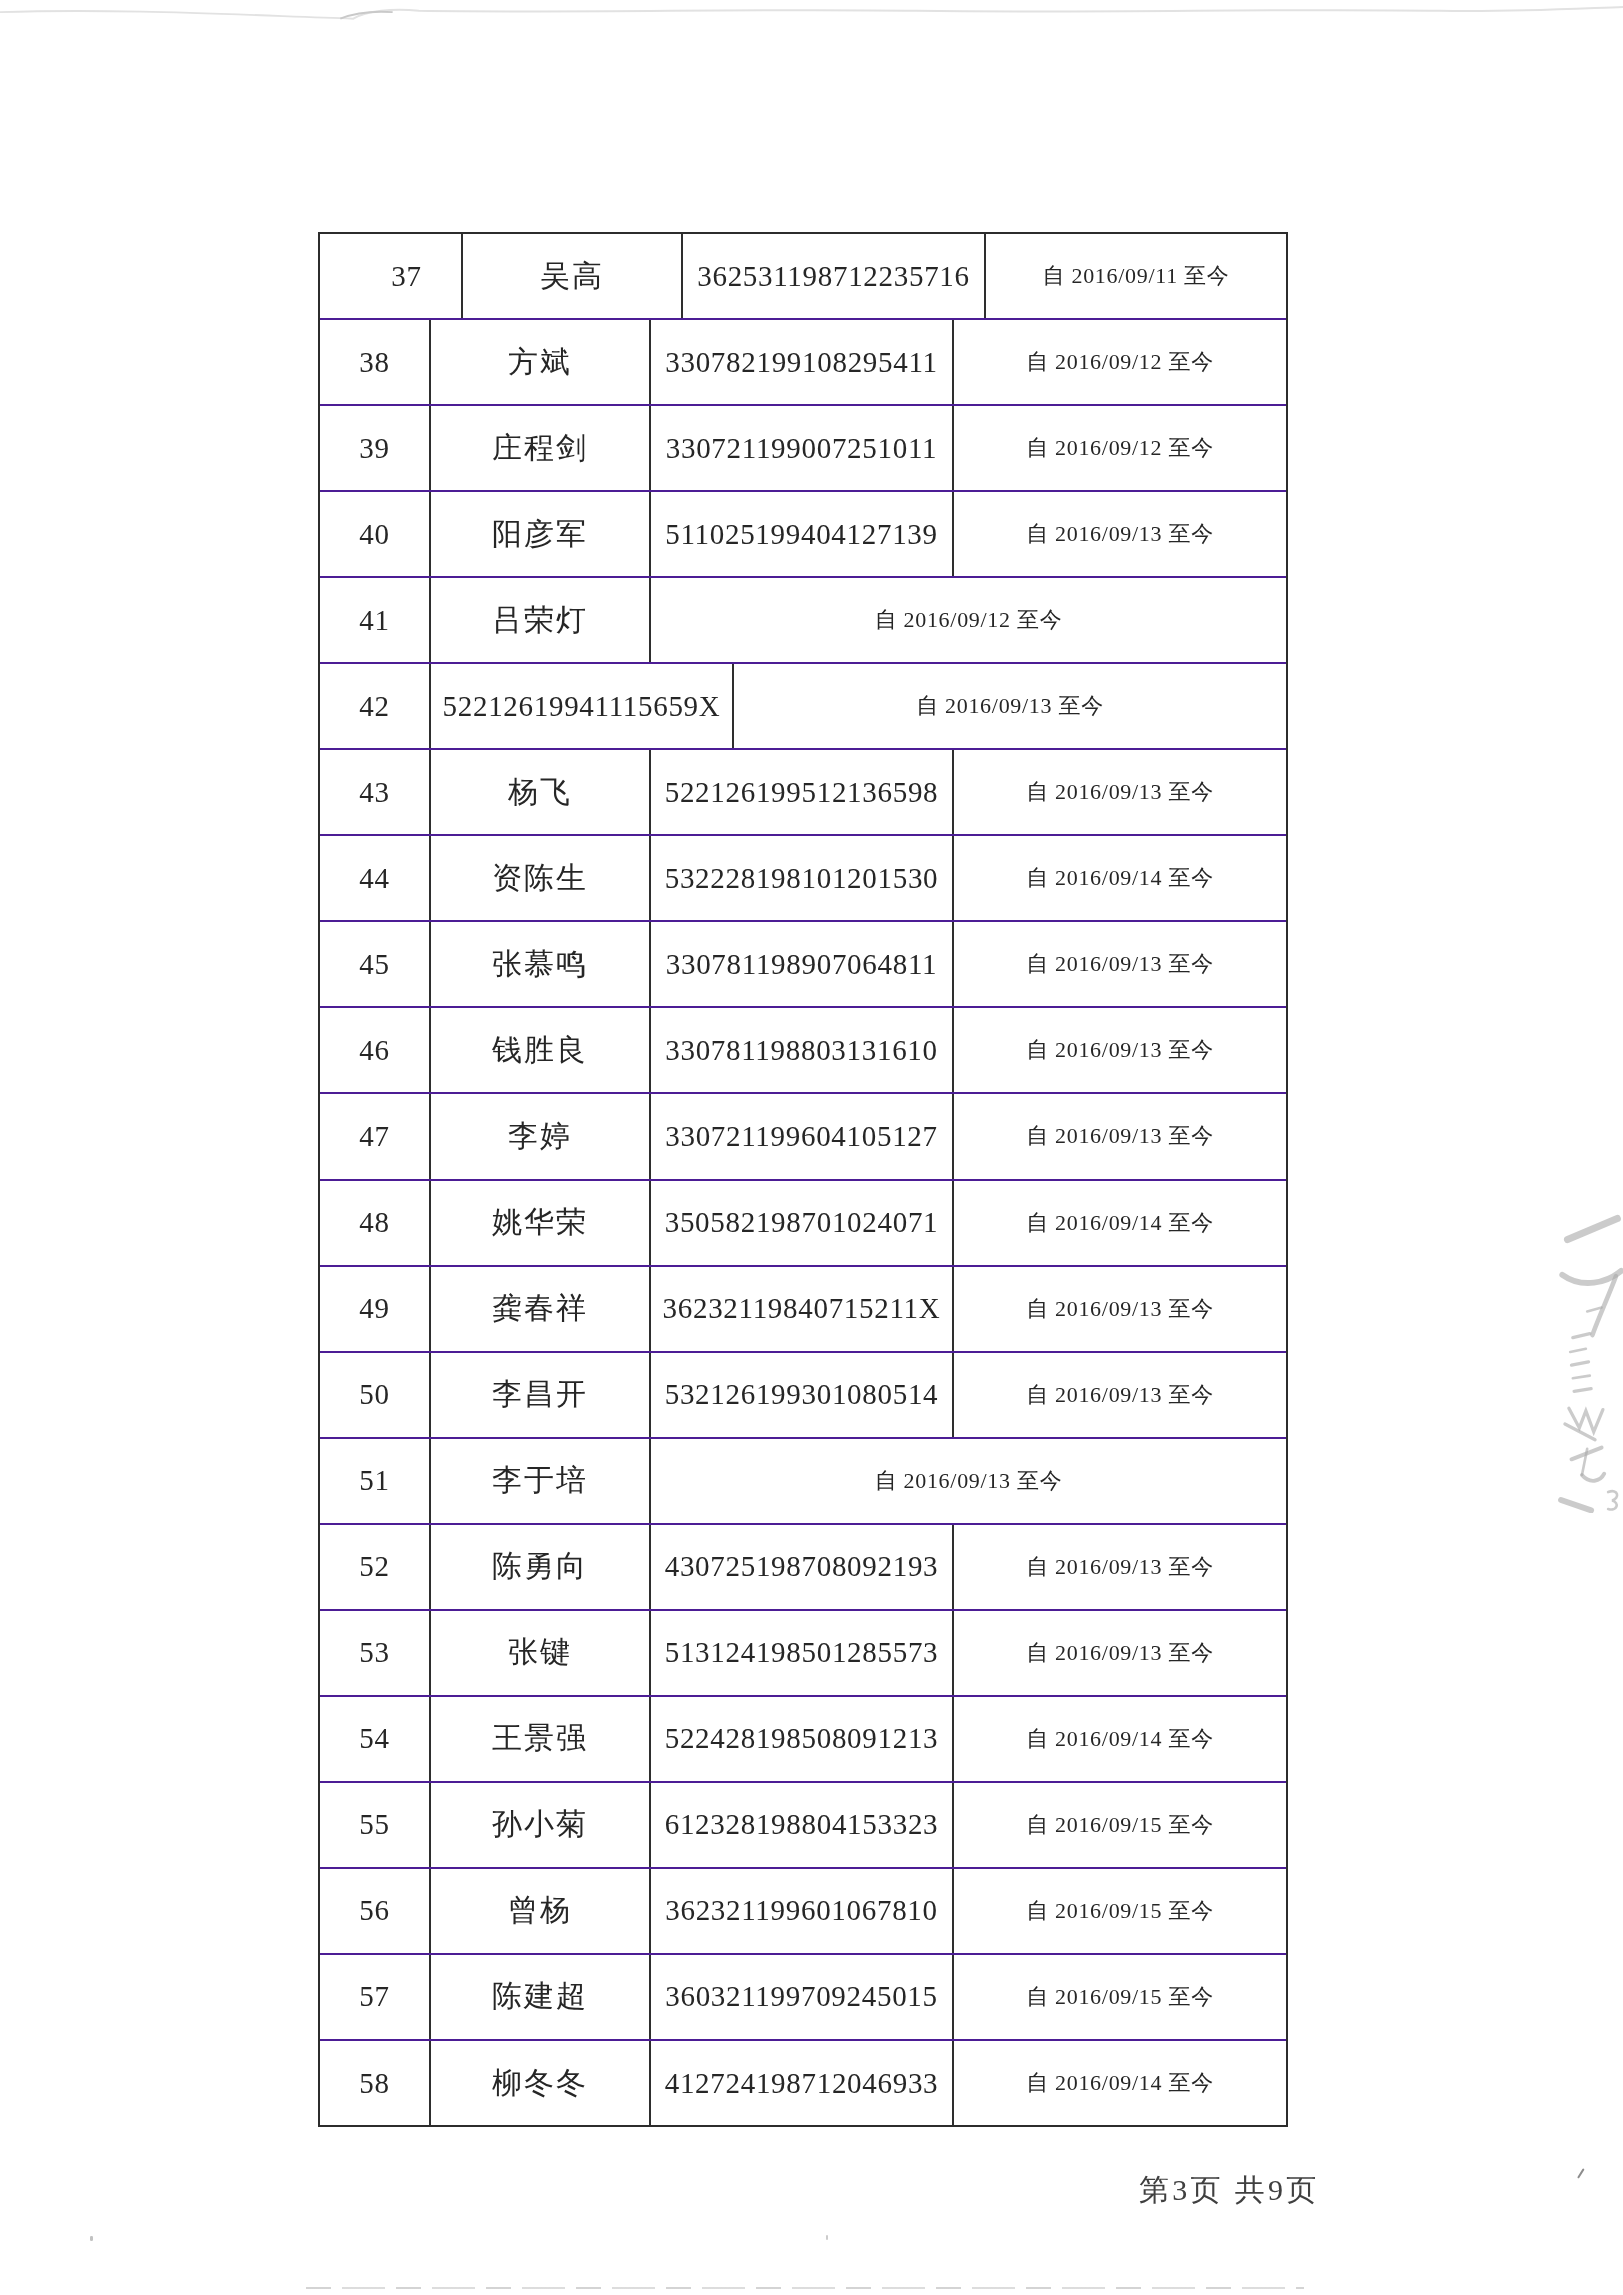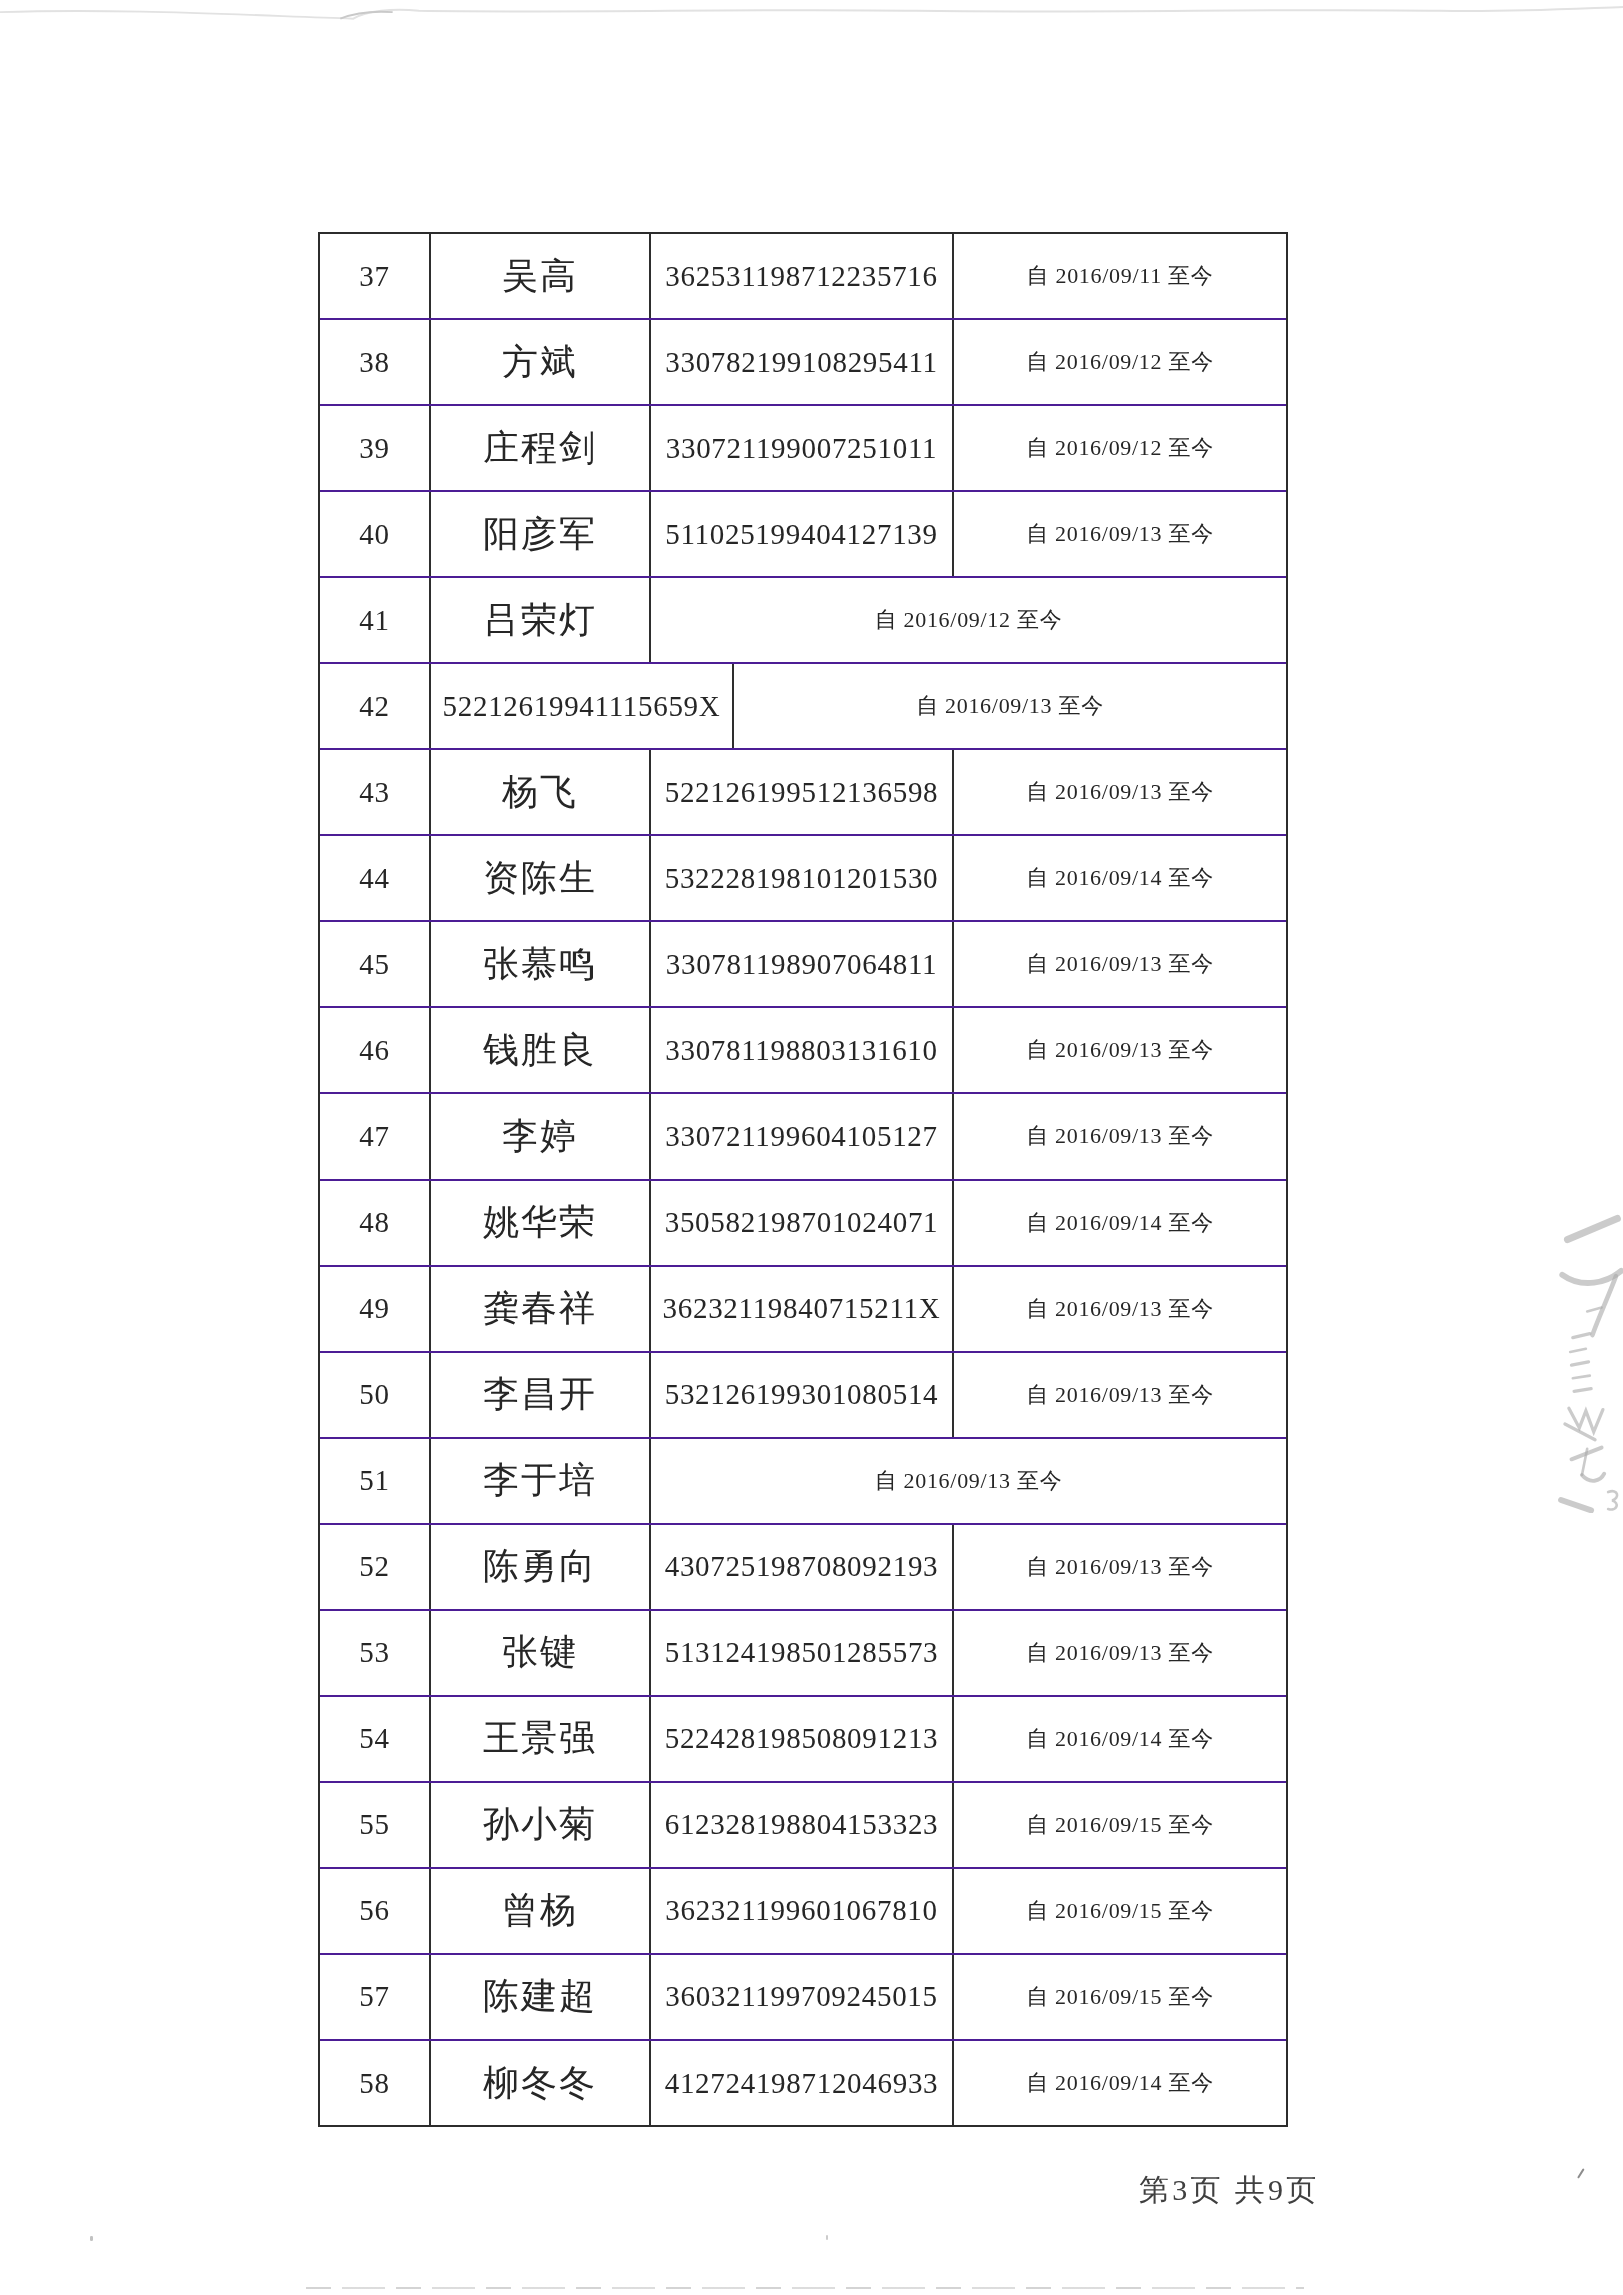--- a/index.html
+++ b/index.html
@@ -64,33 +64,33 @@
     display: flex;
     flex-direction: column;
     box-sizing: border-box;
     background: #ffffff;
   }
   .roster-row {
     flex: 1 1 0;
     display: flex;
     border-top: 2px solid #4c1d95;
   }
-  .roster-row:first-child { border-top: none; }
+  .roster-row:first-child { border-top: none; padding-left: 32px; }
   .cell {
     display: flex;
     align-items: center;
     justify-content: center;
     border-left: 2px solid #2e2e2e;
     box-sizing: border-box;
     overflow: hidden;
     white-space: nowrap;
   }
   .cell:first-child { border-left: none; }
   .cell-no     { width: 109px;  font-size: 29px; letter-spacing: 0.7px; }
-  .cell-name   { width: 220px;  font-size: 36px; letter-spacing: 2px; }
+  .cell-name   { width: 220px;  font-size: 30px; letter-spacing: 2px; }
   .cell-id     { width: 303px;  font-size: 29px; letter-spacing: 0.7px; }
   .cell-period { flex: 1 1 auto; font-size: 22px; letter-spacing: 0.7px; }
 
   
   .footer {
     position: absolute;
     left: 1139px; top: 2170px;
     font-size: 30px;
     letter-spacing: 3.3px;
     color: #404040;

